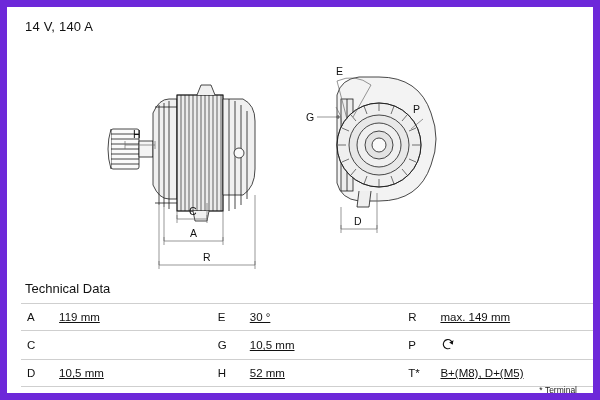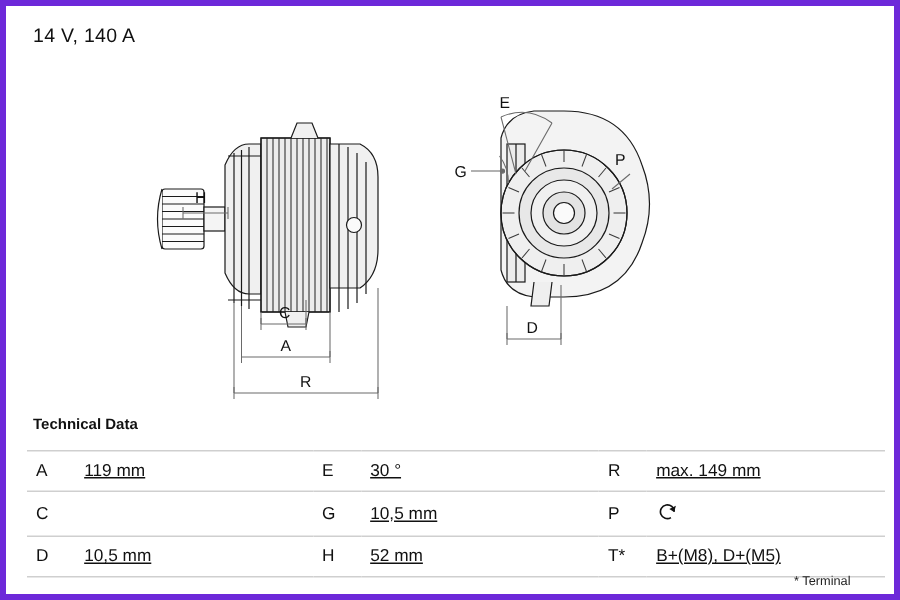--- a/index.html
+++ b/index.html
@@ -13,43 +13,43 @@
     font-family: "Liberation Sans", sans-serif;
     color: #000000;
     position: relative;
     overflow: hidden;
   }
   .page {
     position: relative;
     width: 600px;
     height: 400px;
     box-sizing: border-box;
-    border: 4px solid #6d28d9;
+    border: 7px solid #6d28d9;
   }
   .title {
     position: absolute;
     left: 18px;
     top: 12px;
     font-size: 13px;
     color: #111;
     letter-spacing: 0.2px;
   }
   .drawing {
     position: absolute;
     left: 0;
     top: 26px;
     width: 600px;
     height: 240px;
   }
   .tech-title {
     position: absolute;
     left: 18px;
     top: 274px;
-    font-size: 10px;
-    font-weight: bold;
+    font-size: 13px;
+    font-weight: normal;
     color: #111;
   }
   table.tech {
     position: absolute;
     left: 14px;
     top: 296px;
     width: 572px;
     border-collapse: collapse;
     font-size: 11.5px;
   }
@@ -64,21 +64,21 @@
   td.key {
     width: 22px;
     padding-left: 6px;
   }
   td.val {
     width: 148px;
     text-decoration: underline;
   }
   .footnote {
     position: absolute;
-    right: 29px;
+    right: 16px;
     top: 378px;
     font-size: 8.5px;
     color: #222;
   }
   .sym-wrap {
     display: inline-block;
     vertical-align: middle;
   }
 </style>
 </head>

